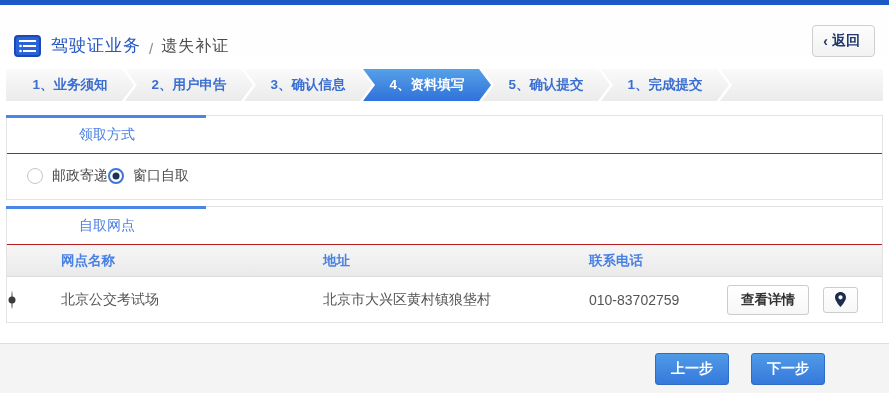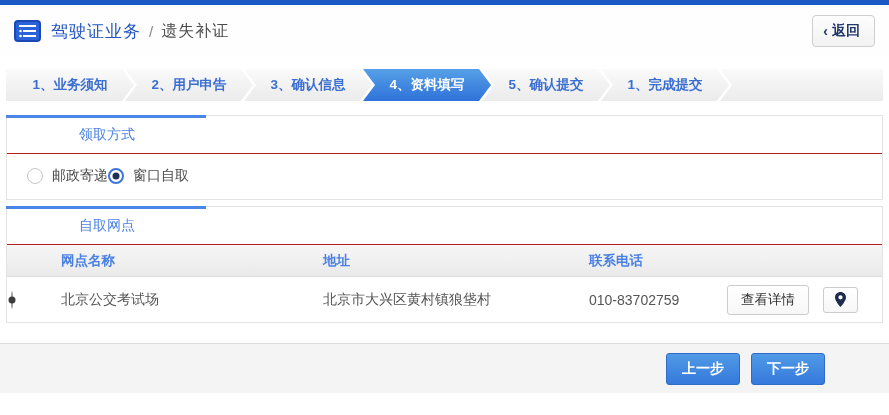--- a/index.html
+++ b/index.html
@@ -2,21 +2,21 @@
 <html><head>
 <meta charset="utf-8">
 <style>
   * { margin:0; padding:0; box-sizing:border-box; }
   html,body { width:889px; height:415px; background:#fff; overflow:hidden;
     font-family:"Liberation Sans","DejaVu Sans",sans-serif; }
 
   .topbar { height:5px; background:#1b5ac6; }
 
   
-  .header { height:52px; display:flex; align-items:center; padding:0 14px; background:#fefefe; }
+  .header { height:52px; display:flex; align-items:flex-end; padding:0 14px; background:#fefefe; }
   .hd-icon { width:27px; height:22px; background:#2a62d9; border:2px solid #1b49b4; border-radius:4px;
     display:flex; align-items:center; justify-content:center; margin-right:10px; }
   .hd-icon svg { display:block; }
   .hd-title-primary { font-size:17px; color:#2456c0; letter-spacing:1px; }
   .hd-sep { font-size:15px; color:#8a8a8a; margin:0 8px; }
   .hd-title-secondary { font-size:16px; color:#4a4a4a; letter-spacing:1px; }
   .hd-spacer { flex:1; }
   .back-btn { display:inline-flex; align-items:center; gap:4px; padding:6px 14px 6px 10px;
     background:linear-gradient(#fdfdfd,#f2f2f2); border:1px solid #cfcfcf; border-radius:4px;
     font-size:14px; font-weight:700; color:#22386b; cursor:pointer; }
@@ -53,28 +53,28 @@
   
   .card.outlets { margin-top:6px; }
   .tbl-head, .tbl-row { display:grid; grid-template-columns:54px 262px 266px 138px 1fr; align-items:center; }
   .tbl-head { height:32px; background:linear-gradient(#f6f6f6,#eaeaea);
     border-bottom:1px solid #ddd; }
   .tbl-head .th { font-size:13.5px; font-weight:700; color:#4a80e2; }
   .tbl-row { height:45px; background:#fff; }
   .tbl-row .td { font-size:14px; color:#555; }
   .tbl-row .radio { margin-left:4px; }
   .actions { display:flex; align-items:center; gap:14px; }
-  .detail-btn { padding:5px 13px; font-size:13.5px; font-weight:400; color:#333;
+  .detail-btn { padding:5px 13px; font-size:13.5px; font-weight:700; color:#333;
     background:linear-gradient(#fff,#f7f7f7); border:1px solid #ccc; border-radius:3px; cursor:pointer; }
   .pin-btn { width:35px; height:26px; display:flex; align-items:center; justify-content:center;
     background:linear-gradient(#fff,#f7f7f7); border:1px solid #ccc; border-radius:3px; cursor:pointer; }
 
   
   .footer { margin-top:20px; height:50px; background:#f4f4f4; border-top:1px solid #ddd;
-    display:flex; align-items:center; justify-content:flex-end; padding-right:64px; gap:11px; }
+    display:flex; align-items:center; justify-content:flex-end; padding-right:64px; gap:22px; }
   .nav-btn { min-width:62px; padding:6px 15px; background:linear-gradient(#509ae6,#3579dc);
     border:1px solid #2f6cc8; border-radius:3px; color:#fff; font-size:14px; font-weight:700;
     text-align:center; cursor:pointer; }
 </style>
 </head>
 <body>
 
 <div class="topbar"></div>
 
 <div class="header">

